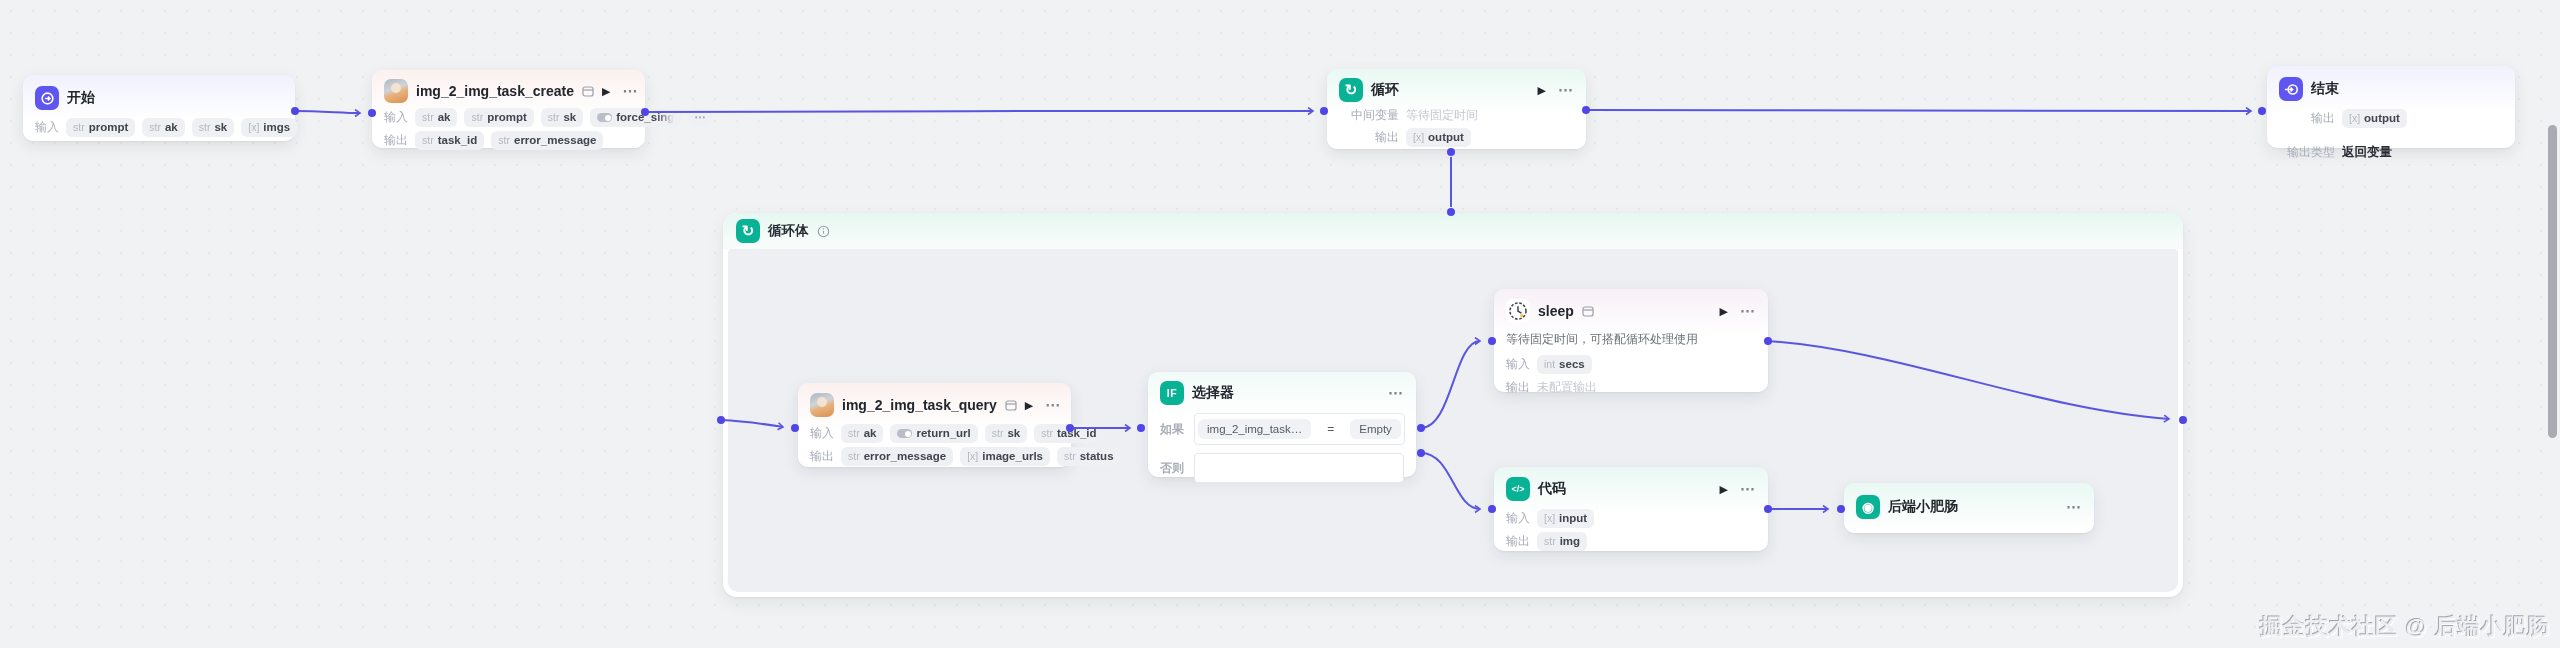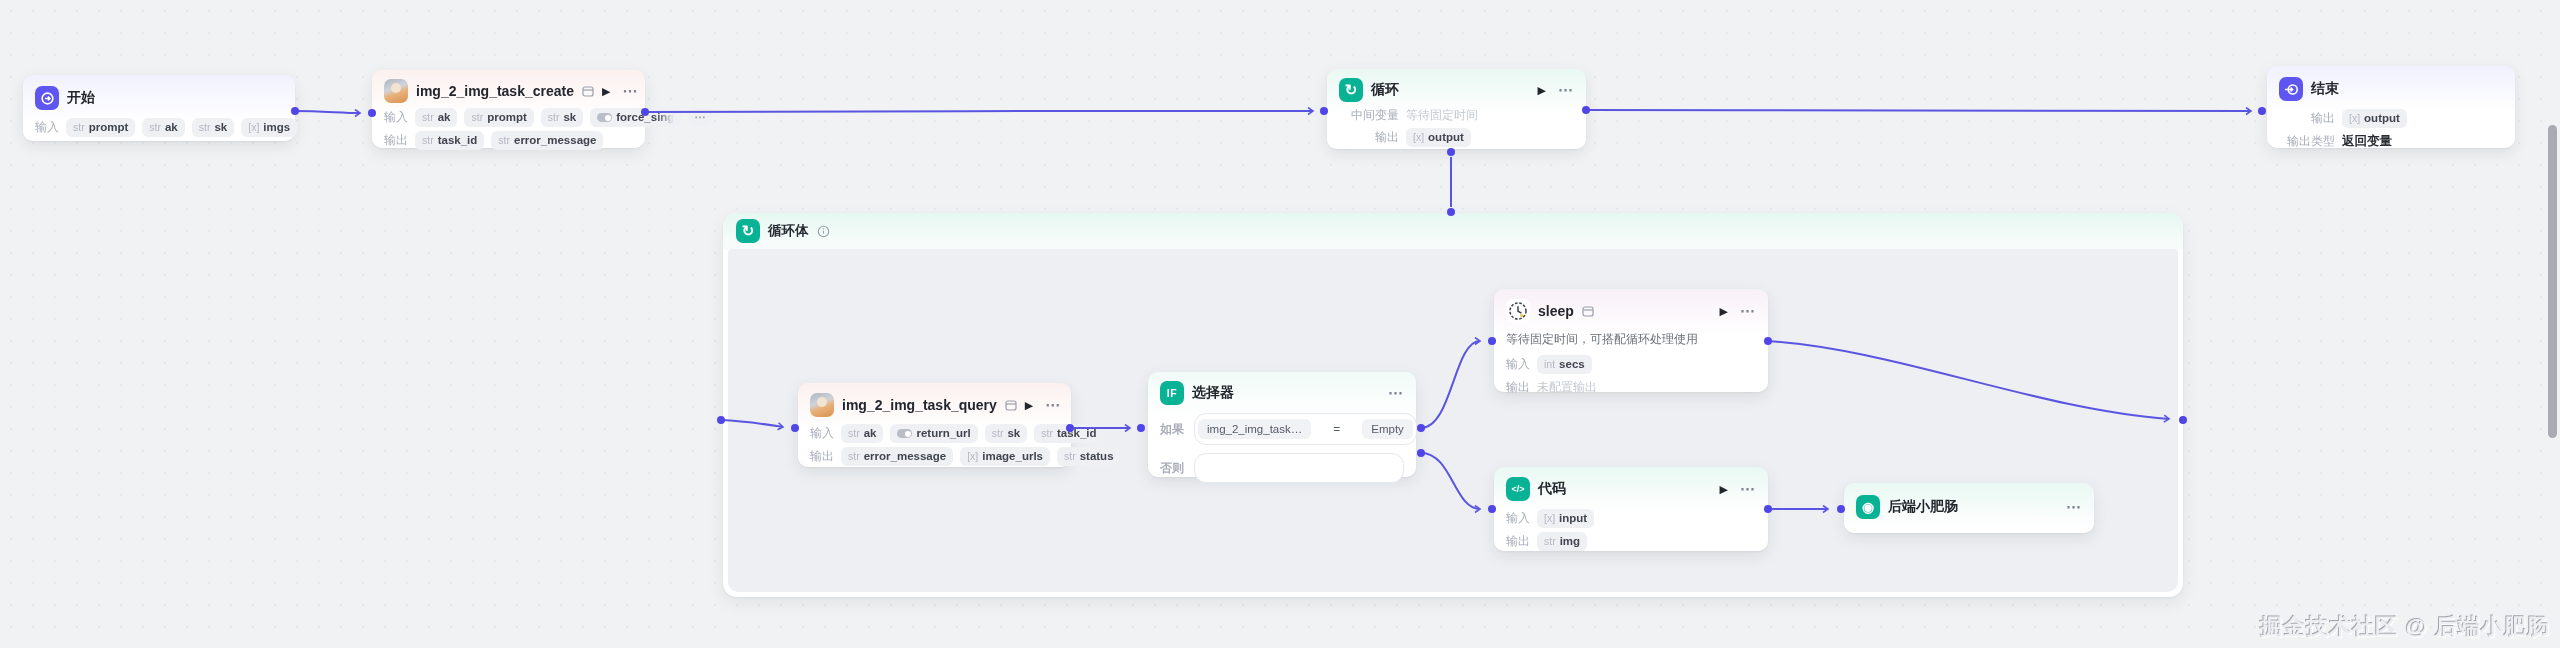--- a/index.html
+++ b/index.html
@@ -94,22 +94,22 @@
     width:15px; height:9px; border-radius:5px; background:#b9bec9; position:relative; flex:0 0 15px;
   }
   .toggle::after {
     content:""; position:absolute; right:1.5px; top:1.5px; width:6px; height:6px;
     border-radius:50%; background:#fff;
   }
   
   .cond-row { display:flex; align-items:center; gap:8px; margin-top:8px; }
   .cond-lbl { font-size:12px; color:#a7acb8; min-width:26px;font-weight:bold; }
   .cond-box {
-    flex:1; height:32px; background:#fff; border:1px solid #e4e7ec; border-radius:12px;
-    display:flex; align-items:center; padding:3px; gap:22px;
+    flex:1; height:32px; background:#fff; border:1px solid #e4e7ec; border-radius:4px;
+    display:flex; align-items:center; padding:3px; gap:16px;
   }
   .cond-box.empty { height:30px; }
   .cond-chip {
     background:#f1f2f6; border-radius:6px; font-size:11.5px; color:#555b66;
     padding:4px 9px; white-space:nowrap;
   }
   .cond-op { font-size:12px; color:#555b66; }
   
   .scroll-thumb {
     position:absolute; right:3px; top:125px; width:9px; height:313px;
@@ -296,21 +296,21 @@
       </span>
       <span class="title">结束</span>
     </div>
     <div class="row" style="margin-top:6px;">
       <span class="lbl w56">输出</span>
       <span class="chip">
           <span class="t">[x]</span>
           <span class="n">output</span>
         </span>
     </div>
-    <div class="row" style="margin-top:5px;">
+    <div class="row" style="margin-top:16px;">
       <span class="lbl w56">输出类型</span>
       <span class="plain-val">返回变量</span>
     </div>
   </div>
 
   <div class="node tint-pink" style="left:798px; top:383px; width:273px; height:84px;">
     <div class="head" style="height:26px;">
       <span class="avatar24"></span>
       <span class="title">img_2_img_task_query</span>
       <span class="badge-icon">

